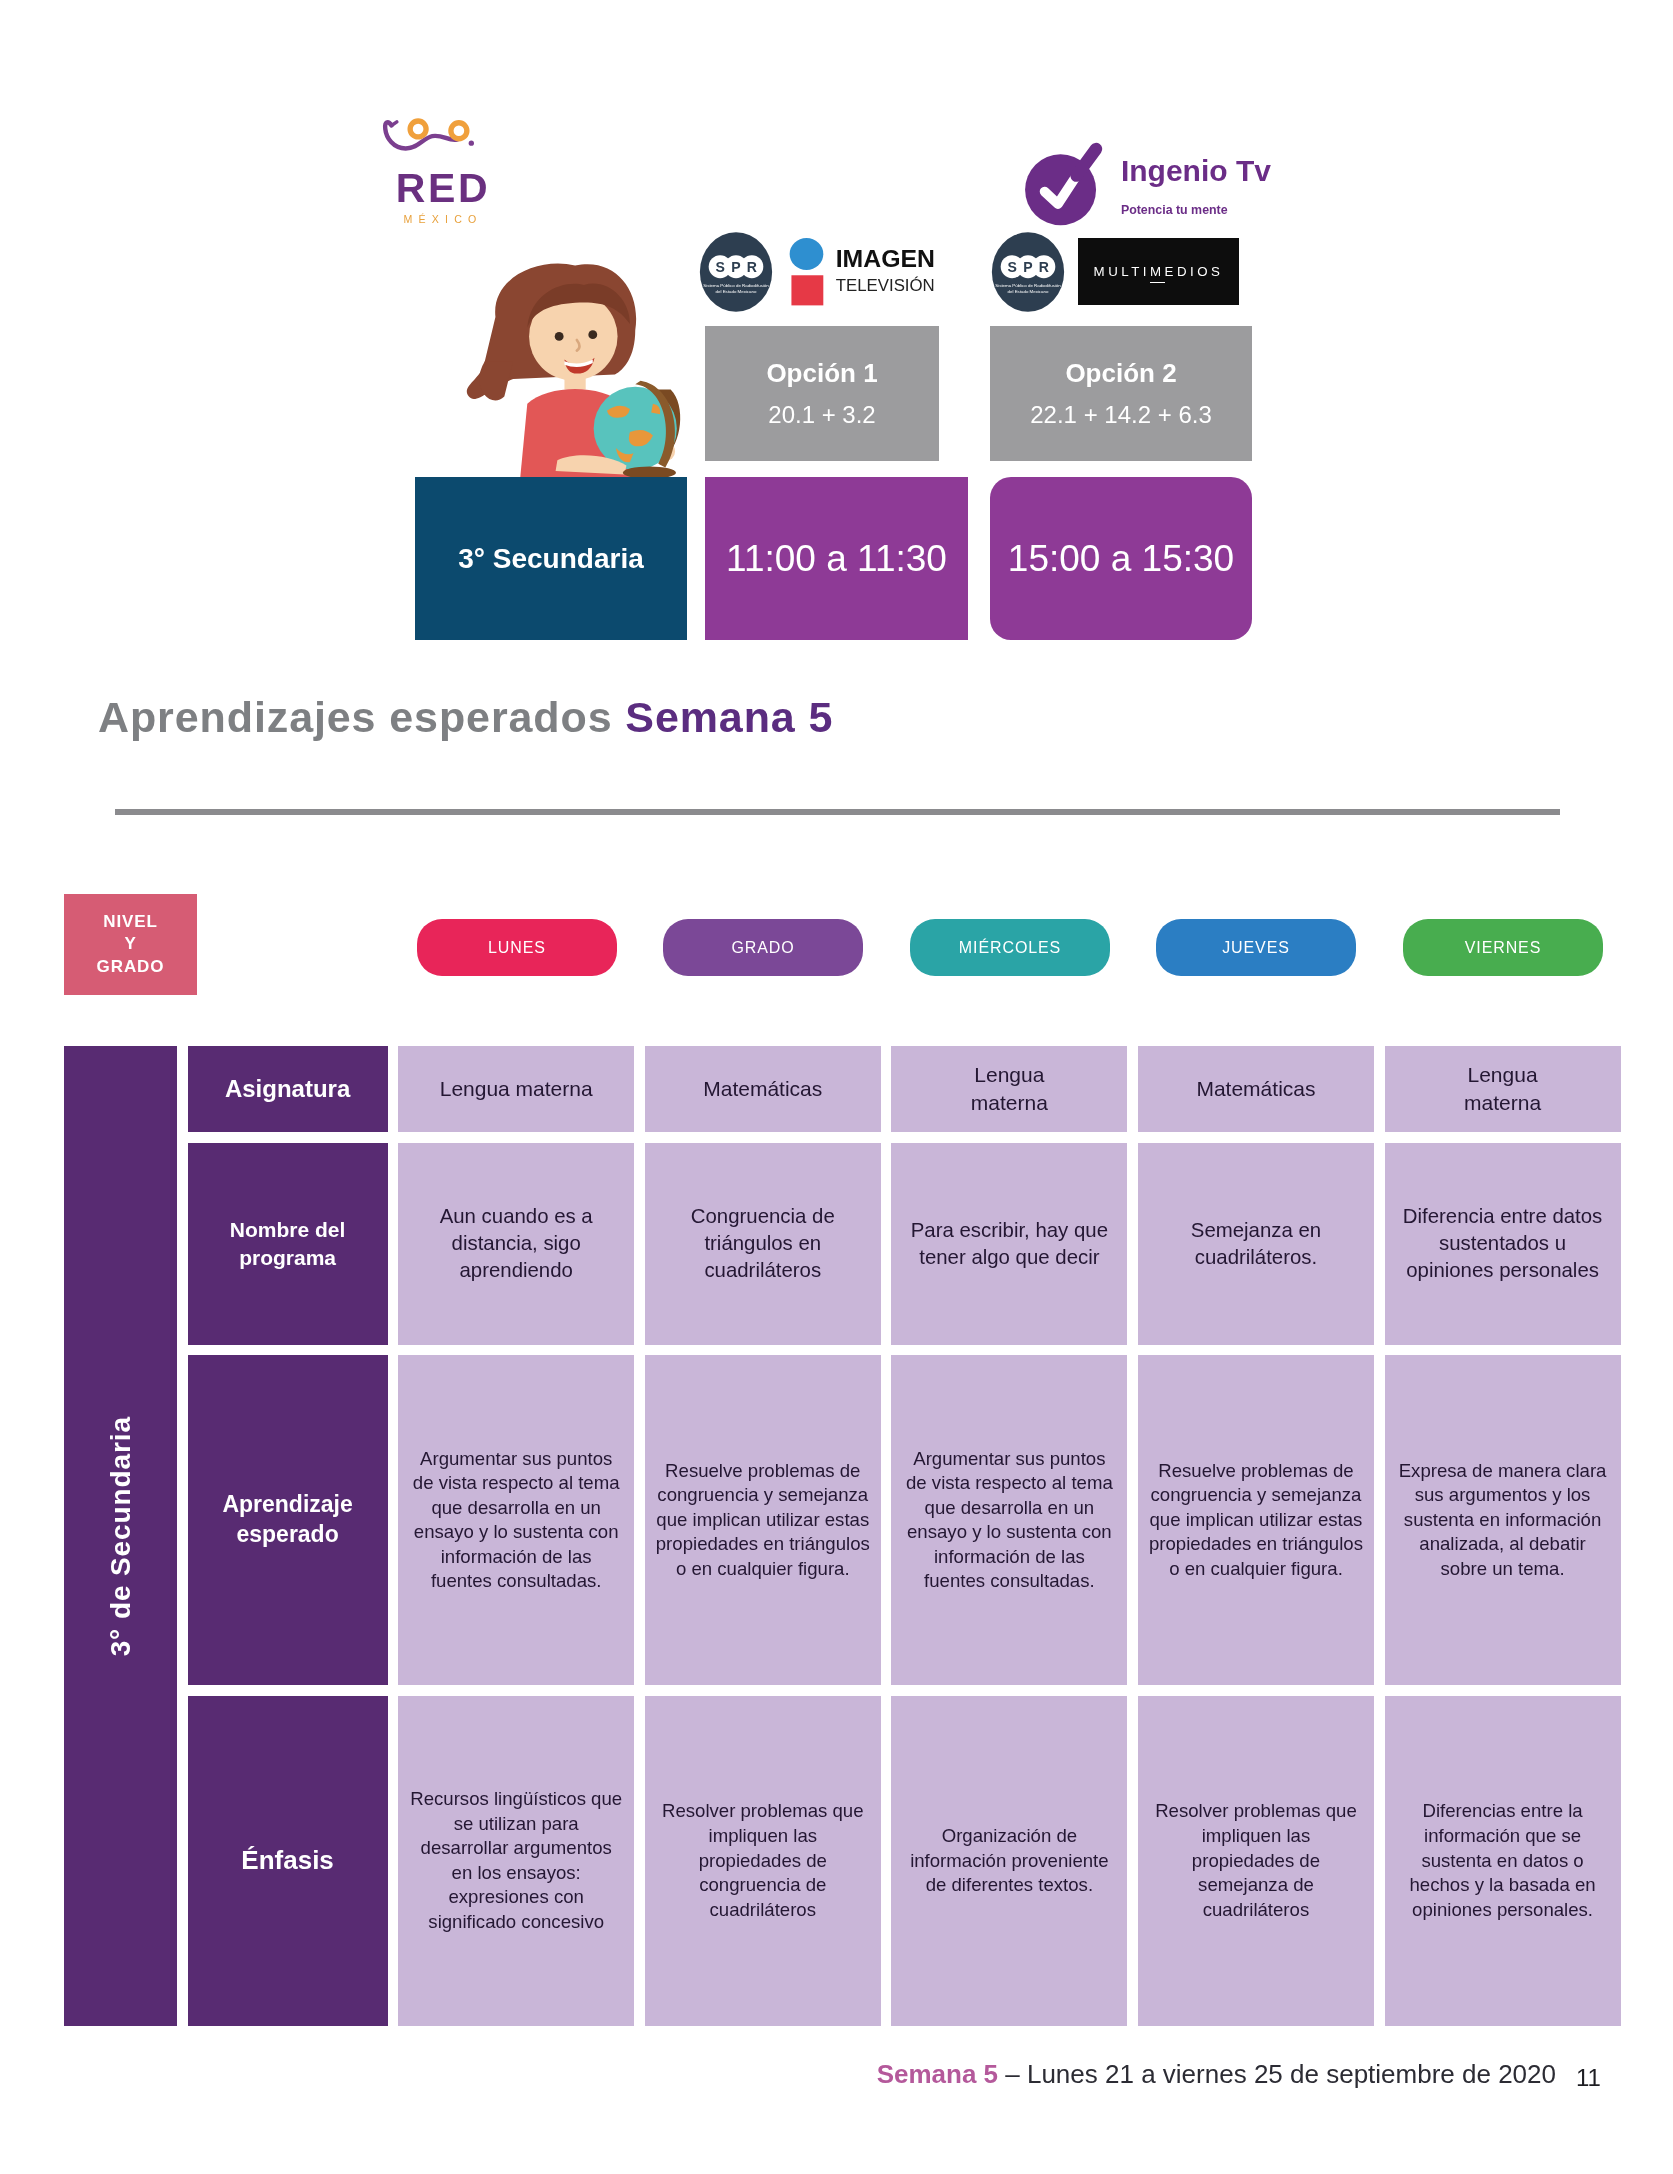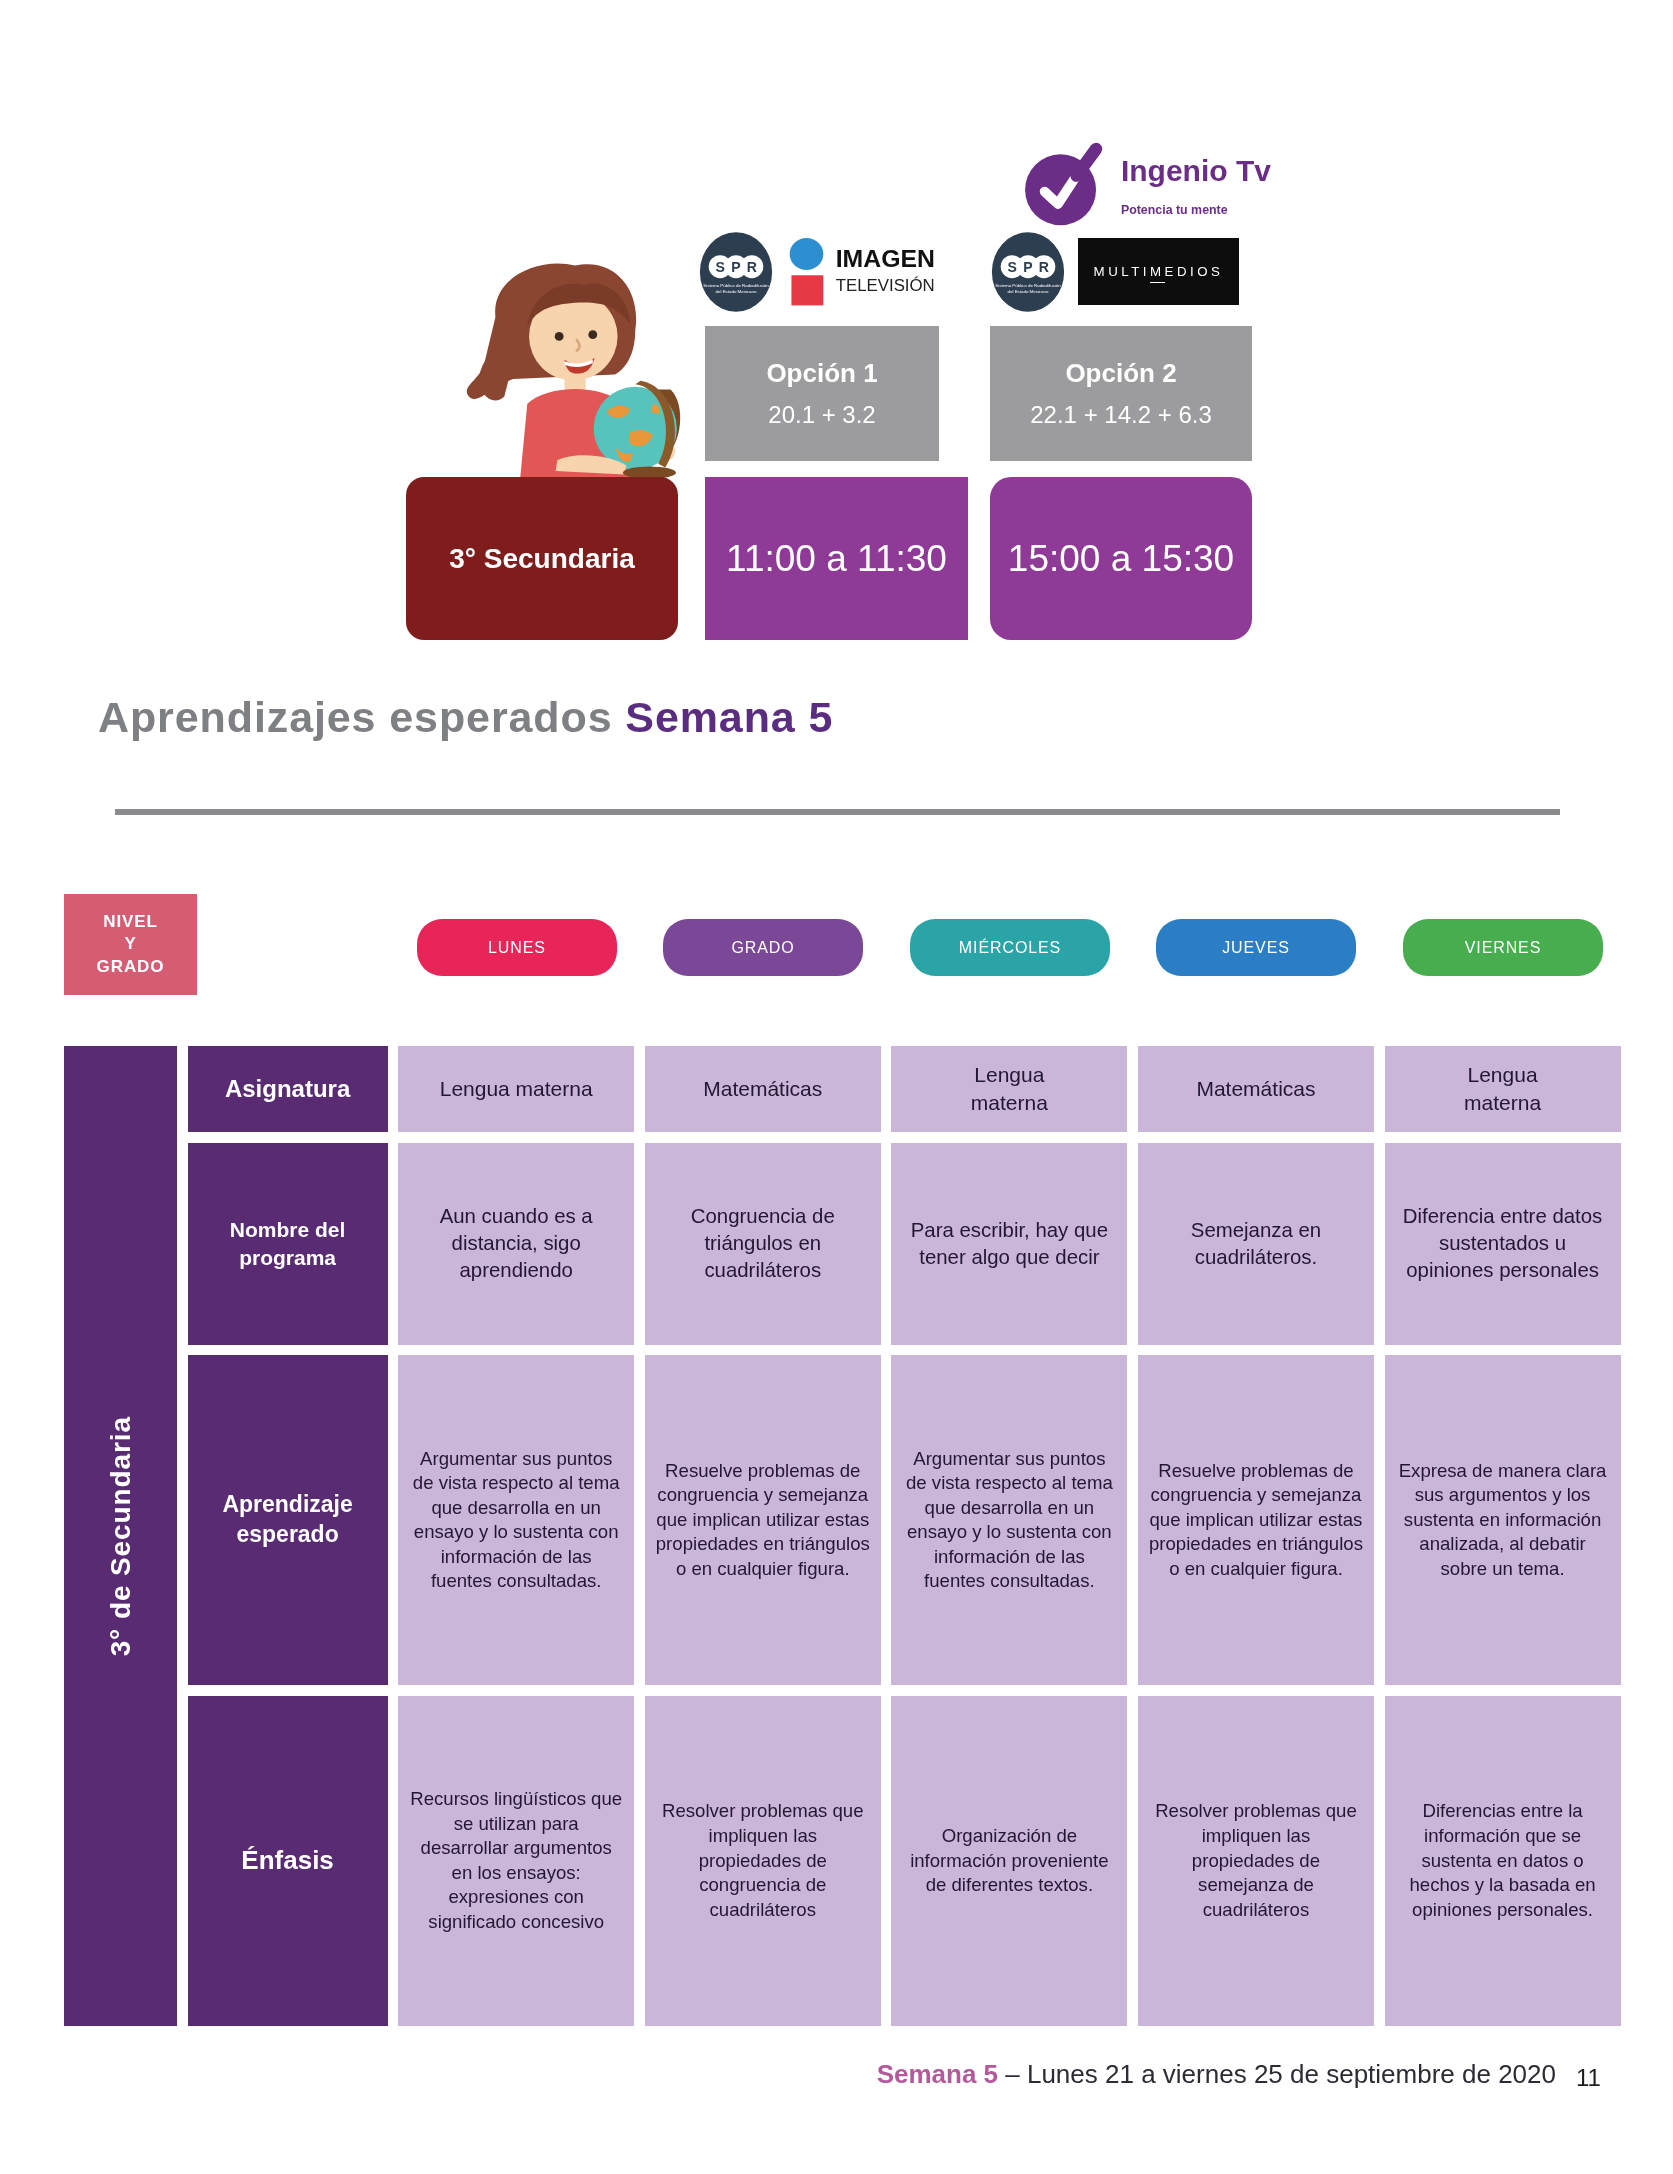--- a/index.html
+++ b/index.html
@@ -20,22 +20,22 @@
 
   .mm-box { width:161px; height:67px; background:#0d0d0d; display:flex; align-items:center; justify-content:center; }
   .mm-text { color:#fff; font-size:13.3px; letter-spacing:3.5px; font-weight:500; }
   .mm-text .u { border-bottom:1.8px solid #fff; padding-bottom:2.7px; }
 
   
   .opt-box { position:absolute; width:234px; height:135px; background:#9c9c9e; color:#fff; text-align:center;
              display:flex; flex-direction:column; justify-content:center; gap:12.4px; }
   .opt-title { font-size:26px; font-weight:bold; }
   .opt-ch { font-size:24px; }
-  .grade-box { position:absolute; left:406px; top:477px; width:272px; height:163px; background:#7f1d1d;
-               display:flex; align-items:center; justify-content:center;border-radius:18px; }
+  .grade-box { position:absolute; left:415px; top:477px; width:272px; height:163px; background:#0c4a6e;
+               display:flex; align-items:center; justify-content:center; }
   .grade-box span { color:#fff; font-size:28px; font-weight:bold; }
   .time-box { position:absolute; width:263px; height:163px; background:#8e3a96; display:flex; align-items:center; justify-content:center; }
   .time-box span { color:#fff; font-size:37px; }
 
   
   .page-title { position:absolute; left:98px; top:693px; font-size:43px; font-weight:bold; letter-spacing:0.9px; }
   .page-title .t-gray { color:#7e8083; }
   .page-title .t-purple { color:#5b2d80; }
   .rule { position:absolute; left:115px; top:809px; width:1445px; height:6.2px; background:#8b8b8e; }
 
@@ -65,20 +65,31 @@
   .footer .wk { color:#b4599b; font-weight:bold; }
   .pageno { position:absolute; left:1576px; top:2064px; font-size:24px; color:#1d1d22; }
 
   svg { display:block; }
 </style>
 </head>
 <body>
 
 <div class="page">
 
+  <div class="red-logo">
+    <svg width="133" height="55" viewBox="0 0 150 62">
+      <path d="M22,14 C18,8 14,10 15,18 C16,28 24,40 38,40 C52,40 58,28 68,26 C80,24 86,32 96,30" fill="none" stroke="#7b3f8f" stroke-width="5" stroke-linecap="round"></path>
+      <path d="M22,14 l6,-4" stroke="#7b3f8f" stroke-width="4" stroke-linecap="round"></path>
+      <circle cx="52" cy="18" r="9" fill="none" stroke="#f0a03c" stroke-width="6"></circle>
+      <circle cx="98" cy="20" r="9" fill="none" stroke="#f0a03c" stroke-width="6"></circle>
+      <circle cx="112" cy="34" r="3" fill="#7b3f8f"></circle>
+    </svg>
+    <div class="red-word">RED</div>
+    <div class="red-sub">MÉXICO</div>
+  </div>
 
   <div class="ingenio">
     <svg width="94" height="89" viewBox="0 0 106 100">
       <circle cx="48" cy="56" r="40" fill="#6b2d87"></circle>
       <path d="M30,58 L45,72 L66,40" fill="none" stroke="#ffffff" stroke-width="11" stroke-linecap="round" stroke-linejoin="round"></path>
       <path d="M66,40 L88,10" fill="none" stroke="#6b2d87" stroke-width="14" stroke-linecap="round"></path>
     </svg>
     <div class="ingenio-text">
       <div class="ingenio-title">Ingenio Tv</div>
       <div class="ingenio-sub">Potencia tu mente</div>

